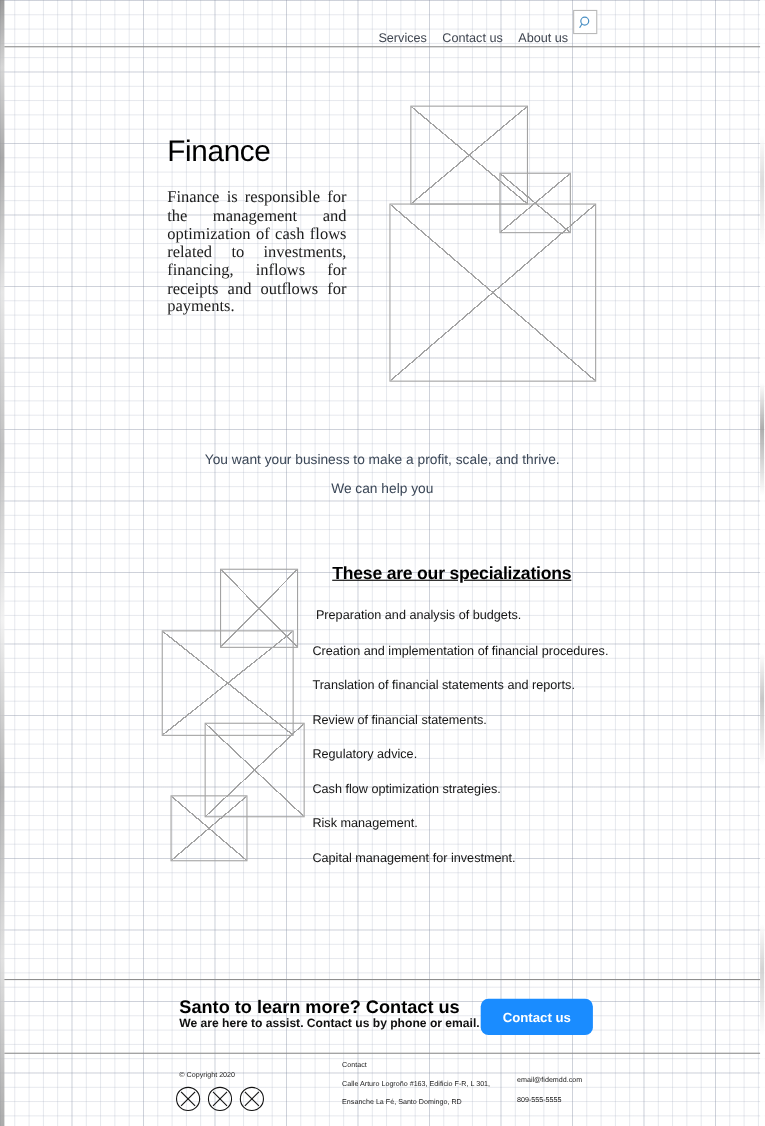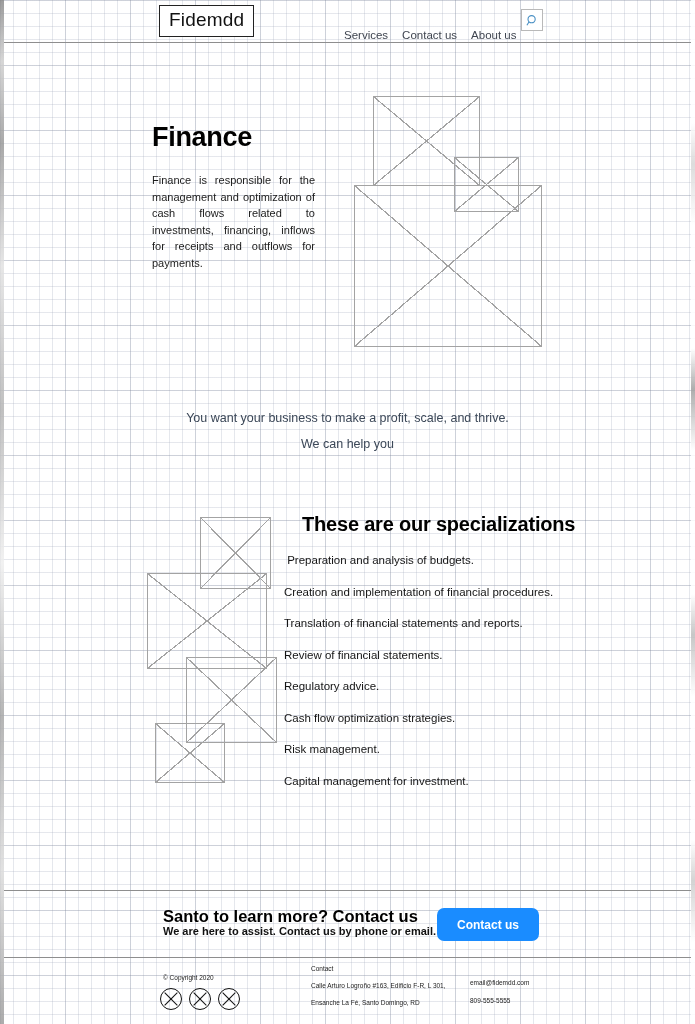--- a/index.html
+++ b/index.html
@@ -57,26 +57,26 @@
     display: flex; align-items: center; justify-content: center;
   }
   .divider {
     position: absolute; left: 4px; right: 4px; height: 0;
     border-top: 1px solid #8e8e8e;
   }
 
   
   .hero-title {
     position: absolute; left: 152px; top: 122px;
-    font-size: 27px; font-weight: bold; color: #000; letter-spacing: -.3px;
+    font-size: 27px; font-weight: normal; color: #000; letter-spacing: -.3px;
   }
   .hero-copy {
     position: absolute; left: 152px; top: 172px; width: 163px;
-    font-size: 11px; line-height: 16.5px; color: #1b1b1b;
-    text-align: justify; text-justify: inter-word;
+    font-size: 15px; line-height: 16.5px; color: #1b1b1b;
+    text-align: justify; text-justify: inter-word; font-family: Liberation Serif, serif;
   }
 
   
   .ph { position: absolute; border: 1px solid #a3a3a3; background: transparent; }
   .ph::before, .ph::after {
     content: ""; position: absolute; left: 0; top: 0;
     width: 100%; height: 100%;
     background-repeat: no-repeat;
   }
   .ph::before {
@@ -94,21 +94,21 @@
   .pitch-1, .pitch-2 {
     position: absolute; width: 100%; text-align: center;
     font-weight: normal; color: #3b4757;
   }
   .pitch-1 { top: 411px; left: 0; font-size: 12.5px; }
   .pitch-2 { top: 437px; left: 0; font-size: 12.5px; }
 
   
   .spec-title {
     position: absolute; left: 302px; top: 513px;
-    font-size: 20px; font-weight: bold; color: #000; letter-spacing: -.2px;
+    font-size: 16px; font-weight: bold; color: #000; letter-spacing: -.2px; text-decoration: underline;
   }
   .spec-list { position: absolute; left: 284px; top: 552px; width: 300px; }
   .spec-item { font-size: 11.5px; color: #151515; height: 31.5px; line-height: 16px; white-space: pre; }
 
   
   .cta-title {
     position: absolute; left: 163px; top: 907px;
     font-size: 16.5px; font-weight: bold; color: #000;
   }
   .cta-sub {
@@ -144,21 +144,20 @@
 </style>
 </head>
 <body>
 
 <div id="page">
 
   <div class="edge-rail left"></div>
   <div class="edge-rail right"></div>
 
   <div class="header">
-    <div class="logo-box">Fidemdd</div>
 
     <nav class="nav">
       <a href="#">Services</a>
       <a href="#">Contact us</a>
       <a href="#">About us</a>
     </nav>
 
     <div class="search-box">
       <svg width="13" height="13" viewBox="0 0 13 13">
         <circle cx="5.6" cy="5.2" r="3.6" fill="none" stroke="#4a90c4" stroke-width="1.1"></circle>

